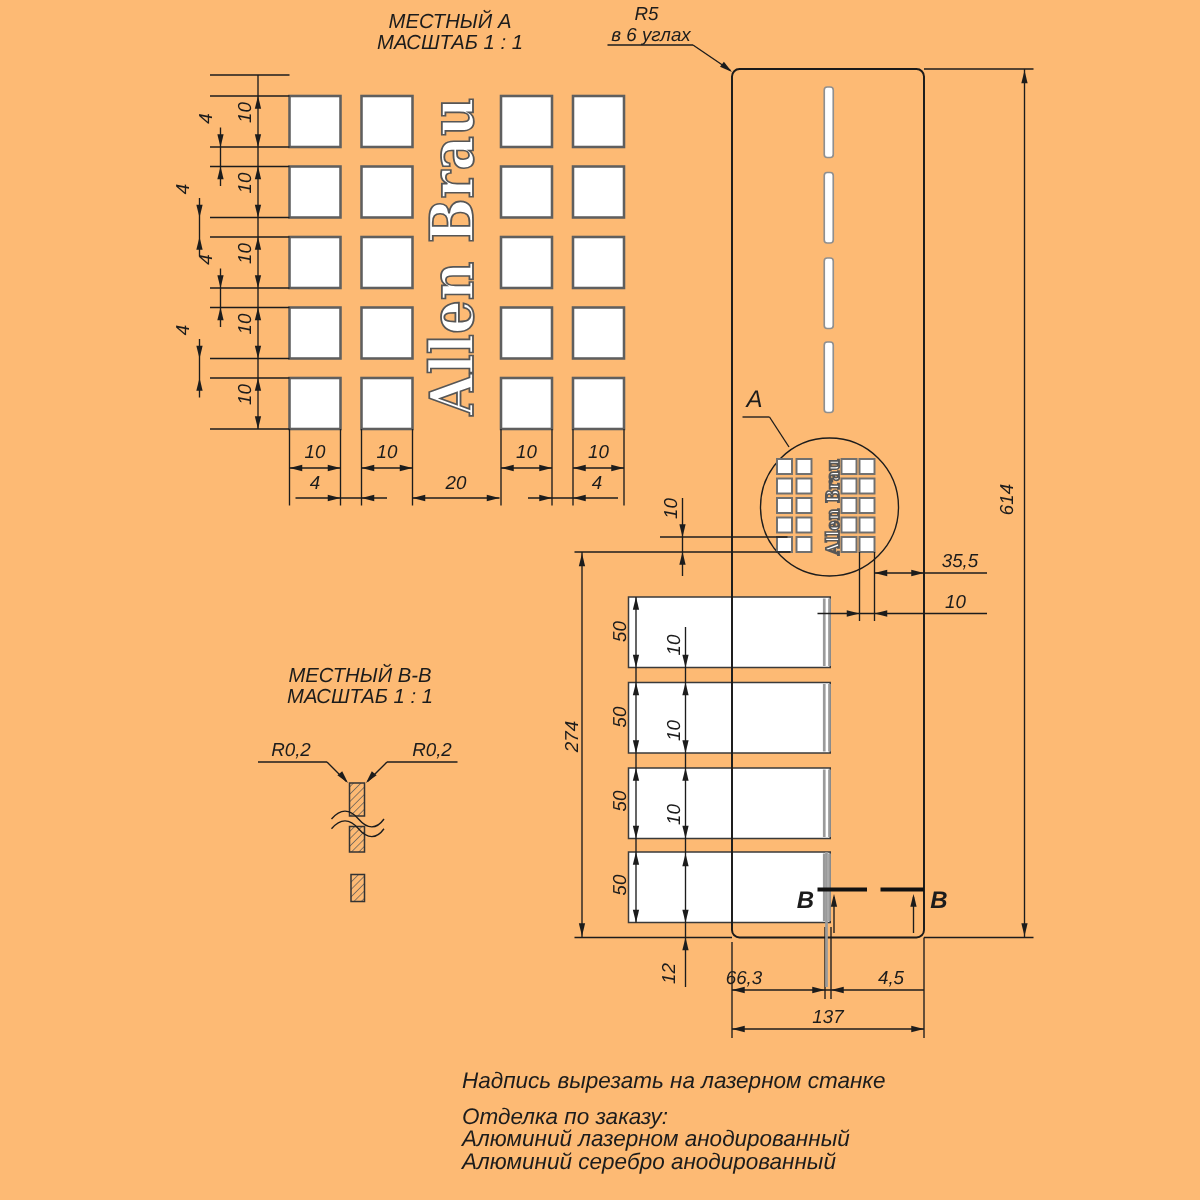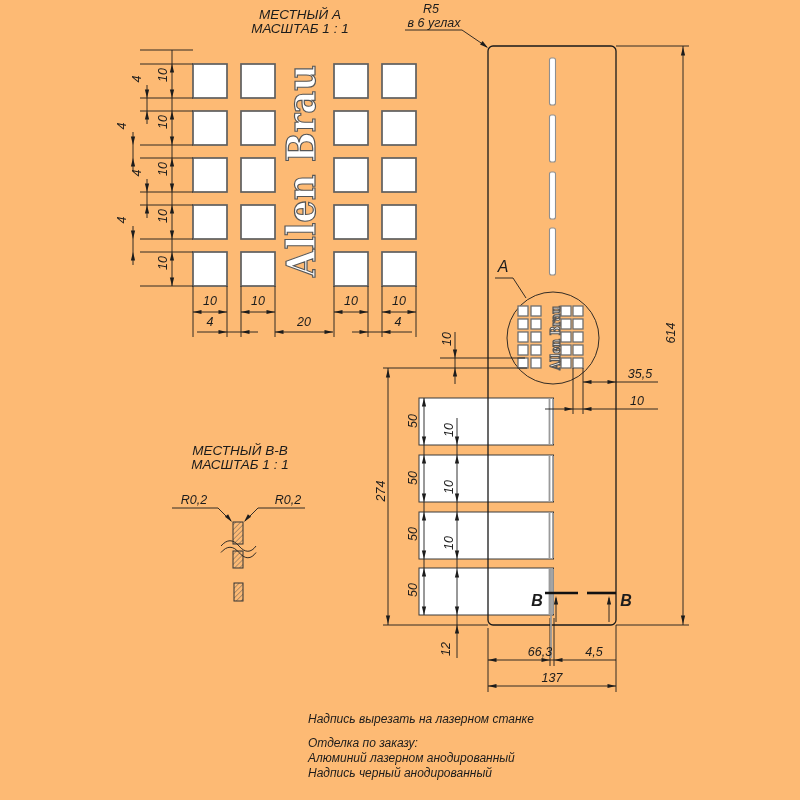--- a/index.html
+++ b/index.html
@@ -5,21 +5,21 @@
   html,body{margin:0;padding:0;background:#fff;}
   #sheet{position:relative;width:800px;height:800px;background:#fdba74;overflow:hidden;
          font-family:"Liberation Sans",sans-serif;color:#1c1c1c;}
   #cad{position:absolute;left:0;top:0;}
   .hl,.vl,.note{position:absolute;white-space:nowrap;font-style:italic;color:#1c1c1c;}
   .hl{transform:translate(-50%,-50%);font-size:12.5px;}
   .vl{transform:translate(-50%,-50%) rotate(-90deg);font-size:12.5px;}
   .hdr{font-size:13.5px;}
   .sec-letter{font-size:16px;font-weight:bold;}
   .det-letter{font-size:16px;}
-  .note{font-size:12px;text-align:center;}
+  .note{font-size:15px;text-align:center;}
 </style>
 </head>
 <body>
 
 <div id="sheet">
 
   <svg id="cad" width="800" height="800" viewBox="0 0 800 800">
       <defs>
         <pattern id="hp" width="3.5" height="3.5" patternUnits="userSpaceOnUse" patternTransform="rotate(45)">
           <line x1="0" y1="0" x2="0" y2="3.5" stroke="#555" stroke-width="0.9"></line>
@@ -295,21 +295,21 @@
   <span class="vl" style="left:447px;top:339px">10</span>
   <span class="vl" style="left:381px;top:491px">274</span>
   <span class="vl" style="left:413px;top:421px">50</span>
   <span class="vl" style="left:413px;top:478px">50</span>
   <span class="vl" style="left:413px;top:534px">50</span>
   <span class="vl" style="left:413px;top:590px">50</span>
   <span class="vl" style="left:449px;top:430px">10</span>
   <span class="vl" style="left:449px;top:487px">10</span>
   <span class="vl" style="left:449px;top:543px">10</span>
   <span class="vl" style="left:446px;top:649px">12</span>
-  <span class="hl" style="left:540px;top:652px">66,3</span>
+  <span class="hl" style="left:496px;top:652px">66,3</span>
   <span class="hl" style="left:594px;top:652px">4,5</span>
   <span class="hl" style="left:552px;top:678px">137</span>
 
   <span class="vl" style="left:163px;top:75px">10</span>
   <span class="vl" style="left:163px;top:122px">10</span>
   <span class="vl" style="left:163px;top:169px">10</span>
   <span class="vl" style="left:163px;top:216px">10</span>
   <span class="vl" style="left:163px;top:263px">10</span>
   <span class="vl" style="left:137px;top:79px">4</span>
   <span class="vl" style="left:122px;top:126px">4</span>
@@ -320,14 +320,14 @@
   <span class="hl" style="left:258px;top:301px">10</span>
   <span class="hl" style="left:351px;top:301px">10</span>
   <span class="hl" style="left:399px;top:301px">10</span>
   <span class="hl" style="left:210px;top:322px">4</span>
   <span class="hl" style="left:304px;top:322px">20</span>
   <span class="hl" style="left:398px;top:322px">4</span>
 
   <span class="note" style="left:308px;top:712px">Надпись вырезать на лазерном станке</span>
   <span class="note" style="left:308px;top:736px">Отделка по заказу:</span>
   <span class="note" style="left:308px;top:751px">Алюминий лазерном анодированный</span>
-  <span class="note" style="left:308px;top:766px">Надпись черный анодированный</span>
+  <span class="note" style="left:308px;top:766px">Алюминий серебро анодированный</span>
 </div>
 
 </body></html>

